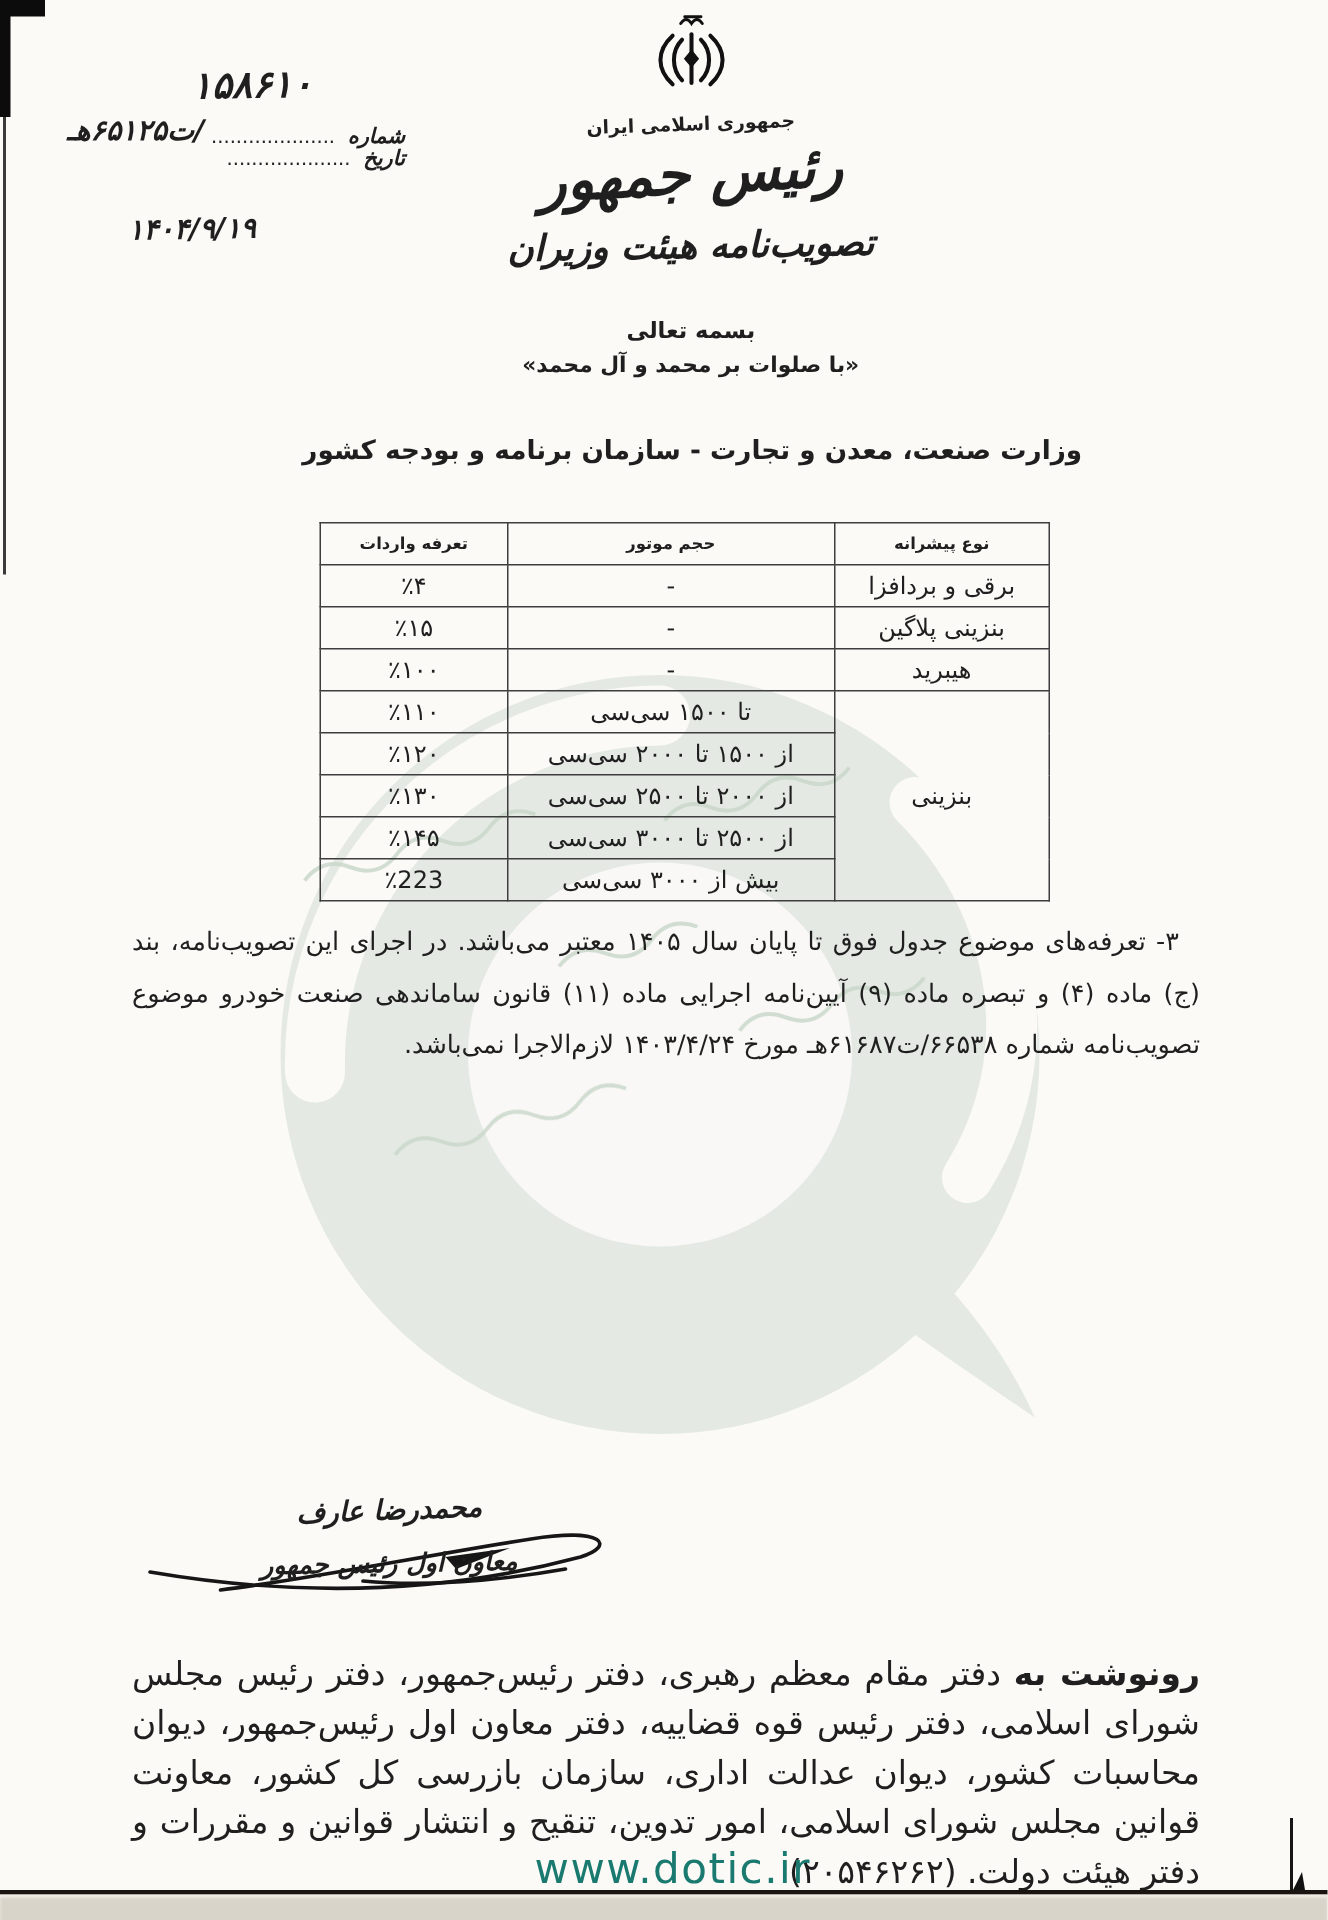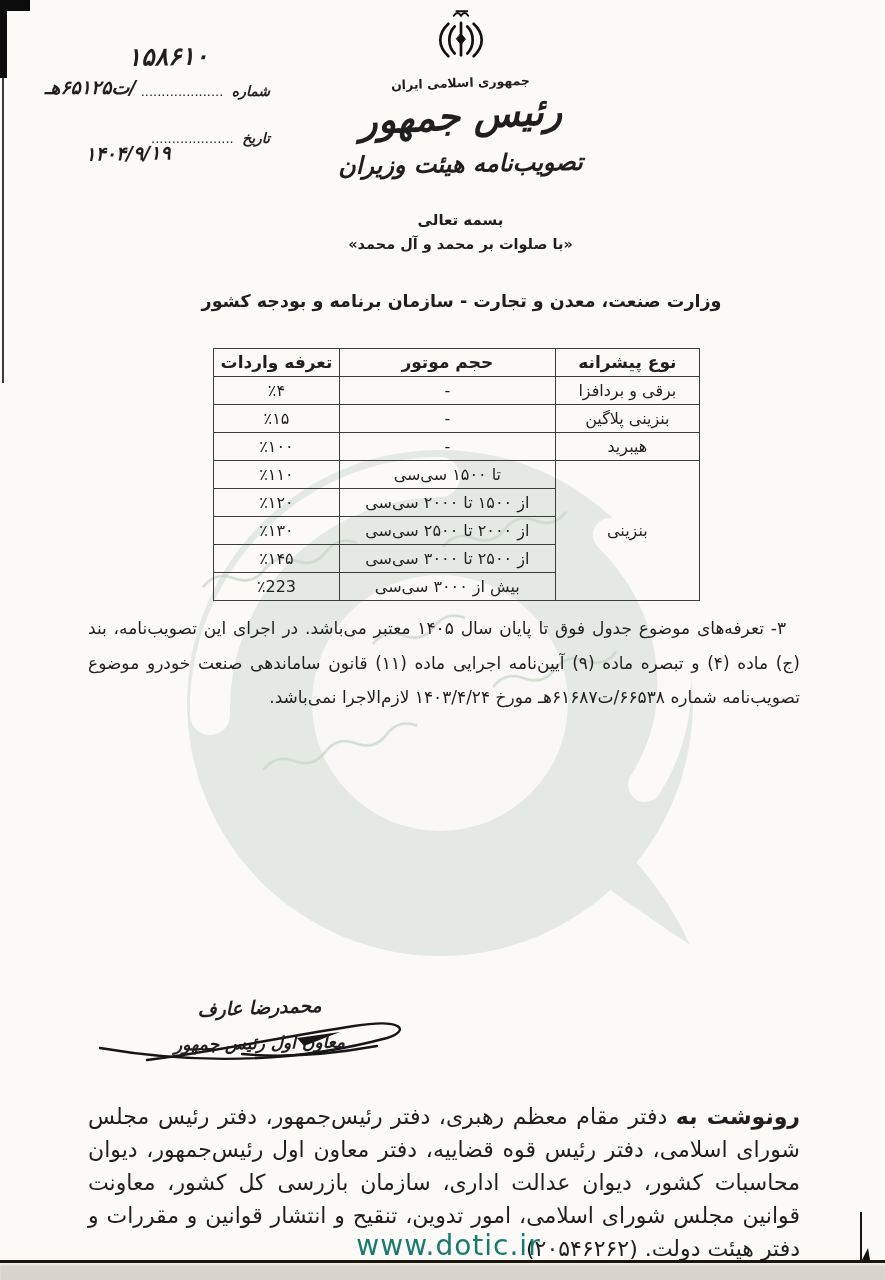--- a/index.html
+++ b/index.html
@@ -23,21 +23,21 @@
   
   .stamp{position:absolute;left:10px;top:42px;width:260px;direction:rtl;}
   .hand{font-style:italic;font-weight:bold;}
   .stamp-number{position:absolute;left:98px;top:0;width:120px;text-align:center;
     font-size:25px;letter-spacing:3px;transform:rotate(-1deg);}
   .stamp-row{position:absolute;right:0;white-space:nowrap;font-size:14px;}
   .stamp-row .lbl{font-weight:600;font-style:italic;margin-left:4px;}
   .stamp-row .dots{font-size:13px;letter-spacing:1px;color:#222;}
   .stamp-row .val{font-size:19px;position:relative;top:-2px;}
   .row-no{top:36px;}
-  .row-dt{top:88px;}
+  .row-dt{top:56px;}
   .stamp-date{position:absolute;left:58px;top:100px;width:120px;text-align:center;
     font-size:19px;letter-spacing:2px;transform:rotate(-1deg);}
   
   .center-col{position:absolute;left:0;right:0;text-align:center;transform:translateX(18px);}
   .hdr{top:10px;}
   .emblem{display:inline-block;}
   .country{font-size:12.5px;font-weight:600;margin-top:1px;transform:rotate(-2deg);}
   .office{font-size:38px;font-weight:700;font-style:italic;margin-top:4px;transform:rotate(-3deg);}
   .doctype{font-size:24px;font-weight:700;font-style:italic;margin-top:12px;transform:rotate(-1deg);}
   .invoc{top:211px;}
@@ -49,21 +49,21 @@
   .body-col{position:absolute;left:88px;top:340px;width:712px;direction:rtl;
     text-align:justify;font-size:17px;line-height:34.5px;}
   .body-col p{margin:0;}
   .p-intro{text-indent:26px;}
   .p-item{text-indent:14px;}
   
   table.tariff{border-collapse:collapse;width:487px;margin:8px 100px 10px auto;
     direction:rtl;font-size:16px;}
   table.tariff th,table.tariff td{border:1.6px solid #3d3d3d;height:27px;
     text-align:center;padding:0 6px;line-height:1.2;}
-  table.tariff th{font-weight:700;font-size:17px;}
+  table.tariff th{font-weight:700;font-size:11px;}
   .num{direction:ltr;unicode-bidi:isolate;}
   
   .sig{position:absolute;left:92px;top:997px;width:335px;text-align:center;}
   .sig-name{font-size:18.5px;font-weight:700;font-style:italic;transform:rotate(-2deg);}
   .sig-svg{position:absolute;left:0;top:13px;}
   .sig-title{font-size:17px;font-weight:700;font-style:italic;margin-top:15px;transform:rotate(-1deg);}
   
   .cc{position:absolute;left:88px;top:1100px;width:712px;direction:rtl;
     text-align:justify;font-size:22px;line-height:33px;}
   .cc b{font-weight:700;}

